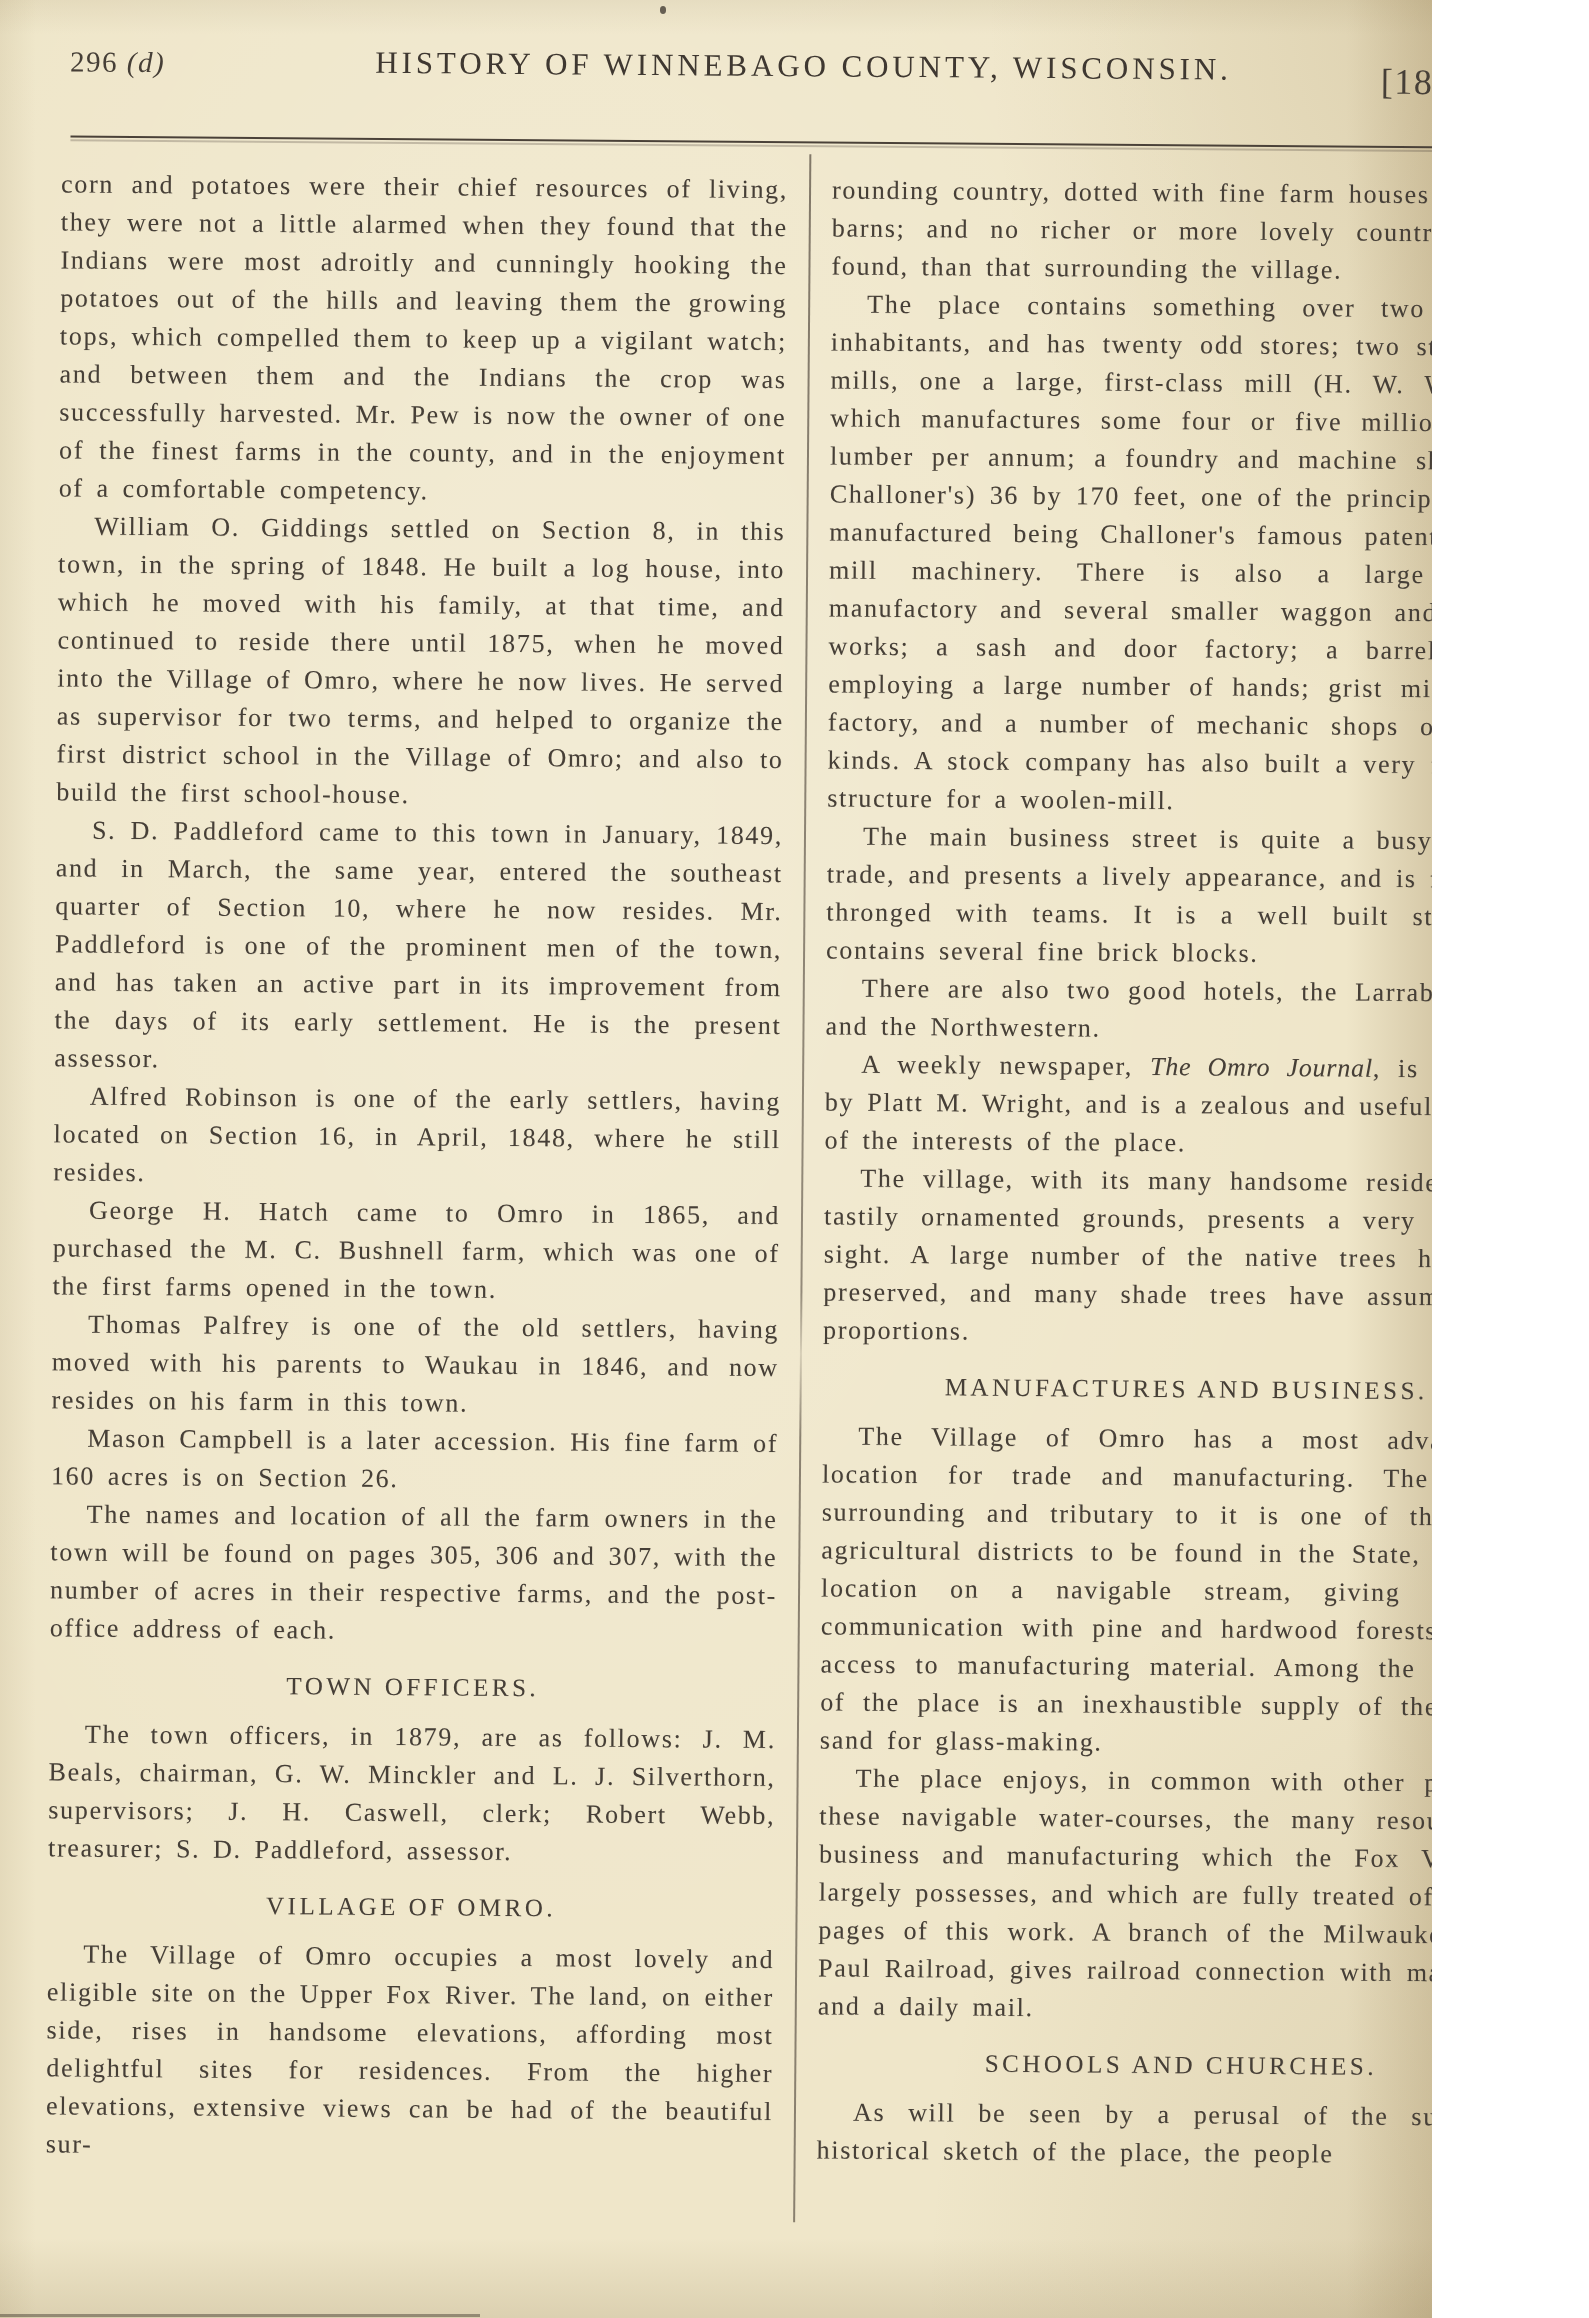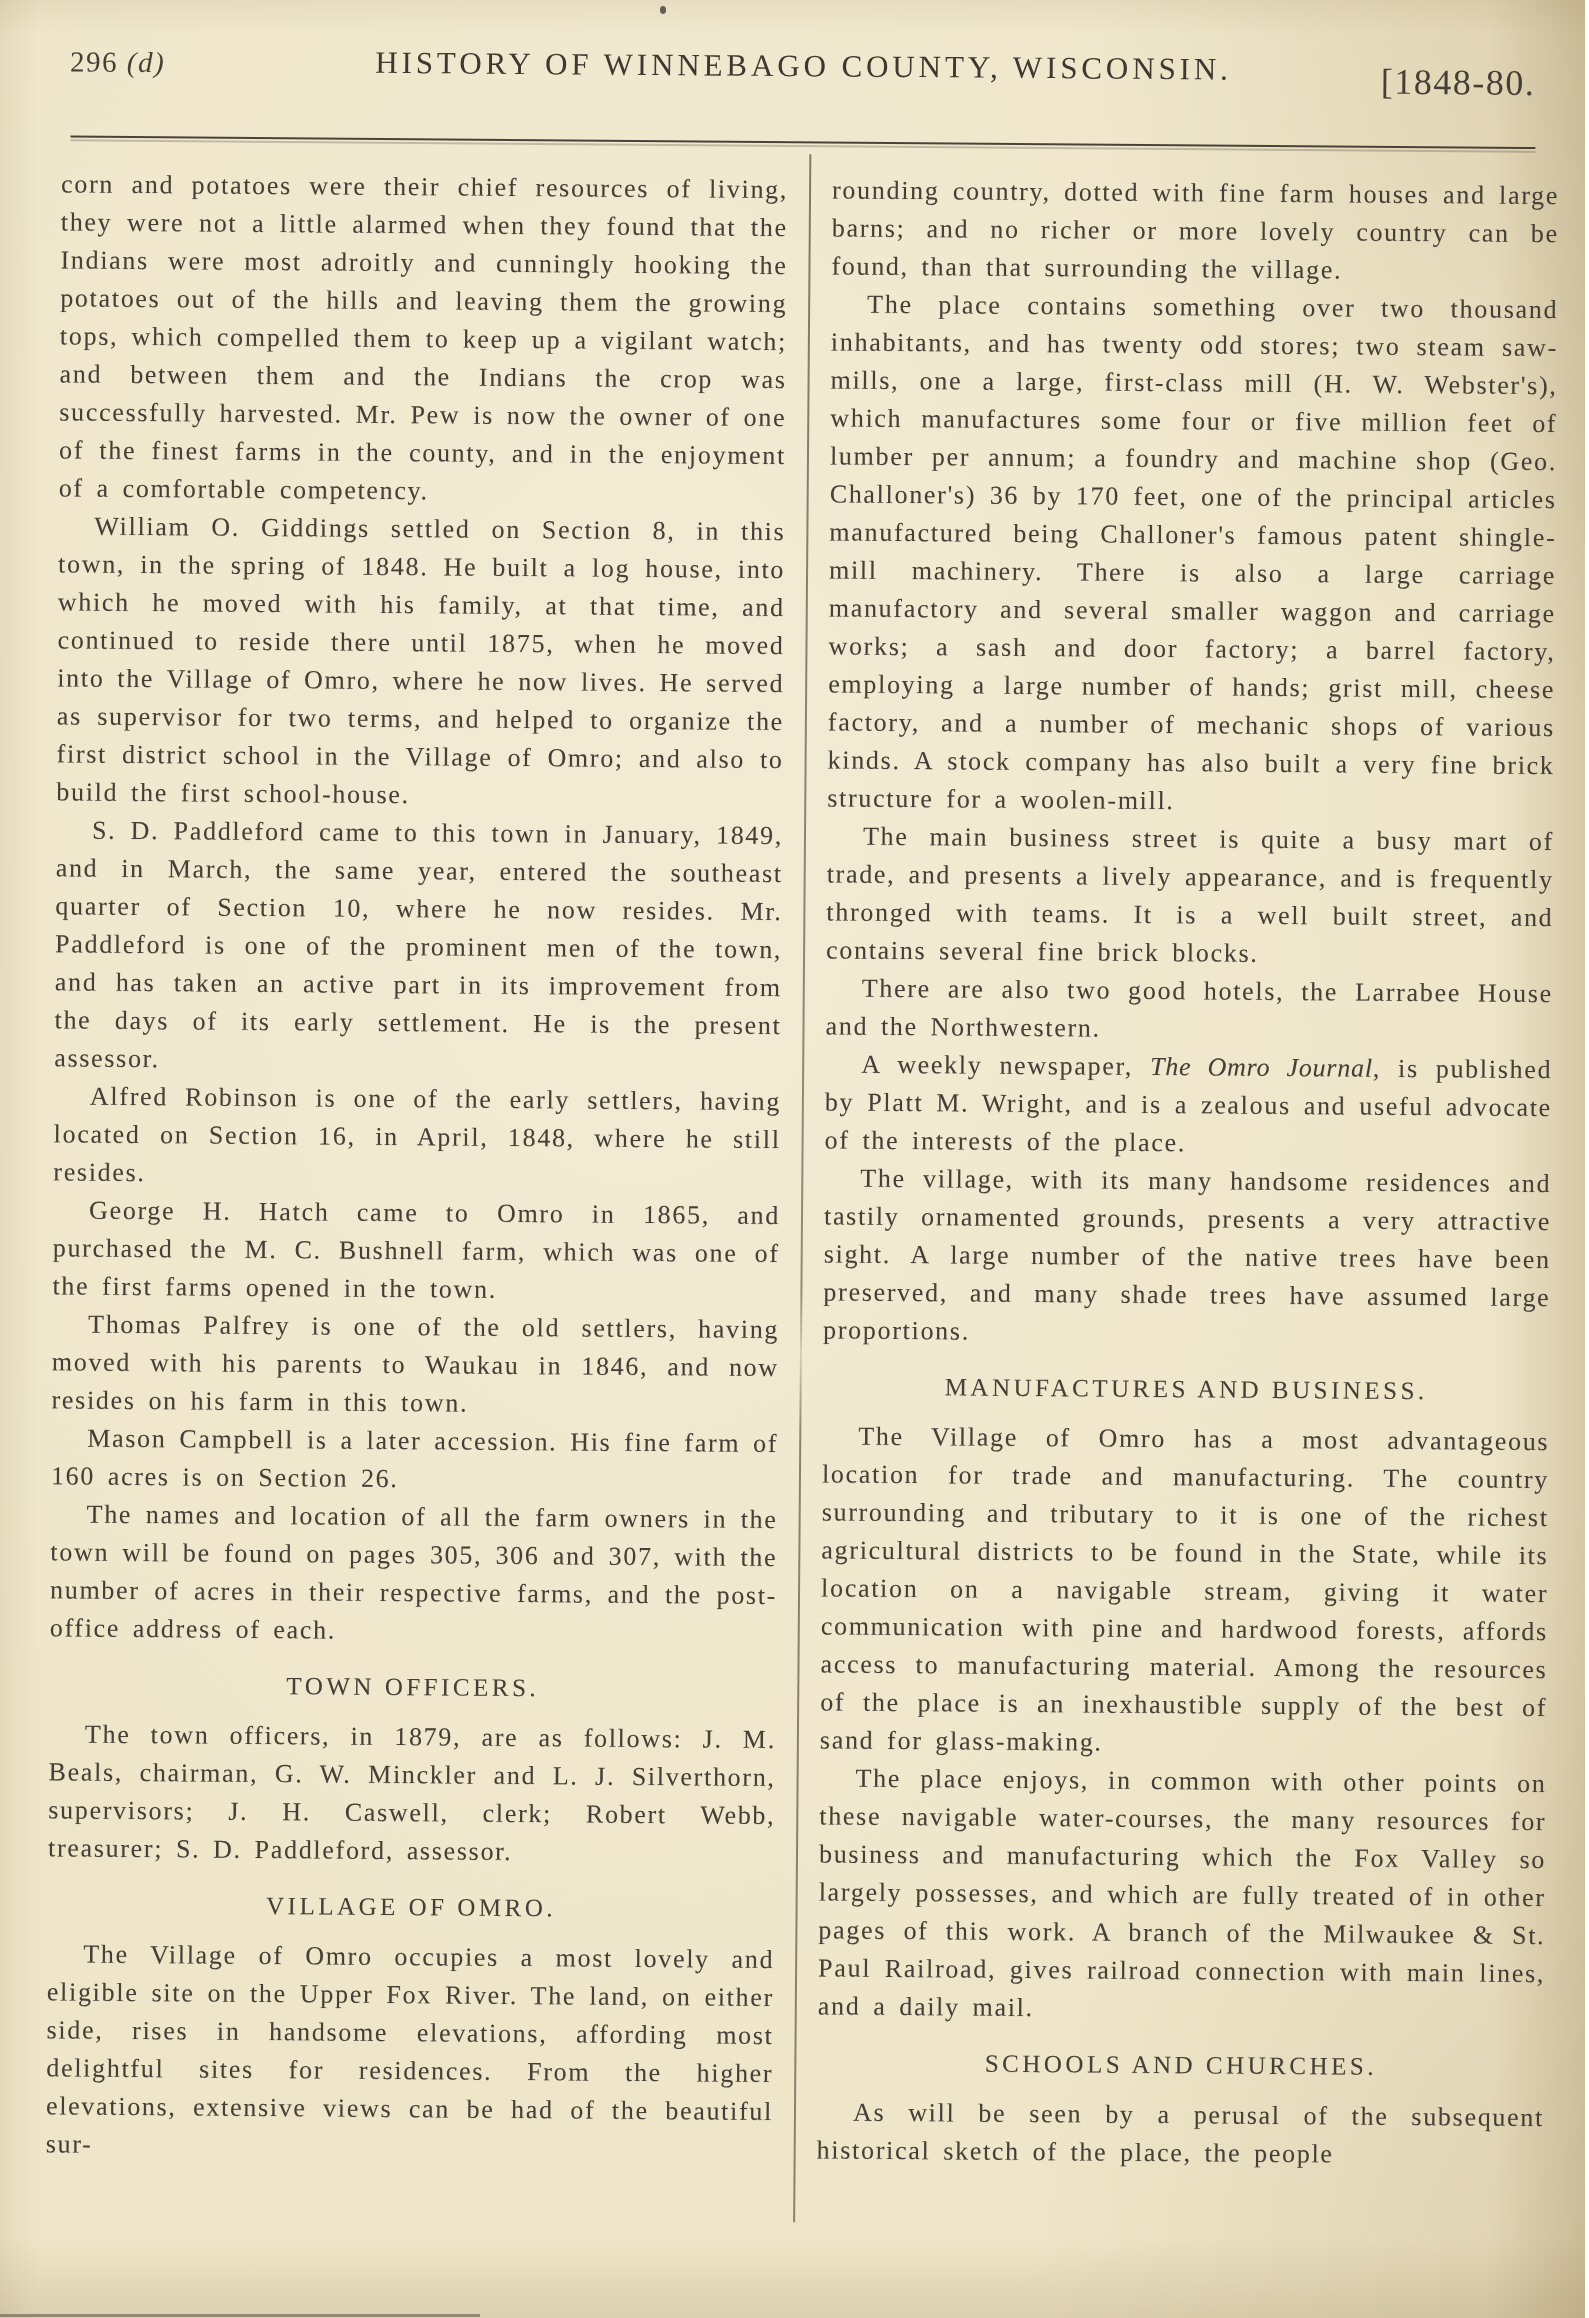--- a/index.html
+++ b/index.html
@@ -2,21 +2,21 @@
 <html style="font-size:12.4px"><head>
 <meta charset="utf-8">
 <style>
   html, body { margin: 0; padding: 0; }
   body {
     width: 1590px; height: 2319px;
     font-family: "Liberation Serif", "DejaVu Serif", serif;
   }
   .page {
     position: relative;
-    width: 1585px; height: 2319px;
+    width: 1432px; height: 2319px;
     overflow: hidden;
     color: #463f37;
     background:
       radial-gradient(ellipse at 40% 35%, rgba(255,255,255,0.22), rgba(255,255,255,0) 65%),
       radial-gradient(ellipse at 100% 0%, rgba(150,125,75,0.20), rgba(150,125,75,0) 22%),
       radial-gradient(ellipse at 100% 100%, rgba(150,125,75,0.20), rgba(150,125,75,0) 25%),
       linear-gradient(to right, rgba(130,108,62,0.10) 0%, rgba(130,108,62,0) 2.5%, rgba(130,108,62,0) 94%, rgba(140,115,70,0.25) 100%),
       linear-gradient(to bottom, rgba(130,108,62,0.10) 0%, rgba(130,108,62,0) 1.5%, rgba(130,108,62,0) 96.5%, rgba(130,108,62,0.18) 100%),
       #efe6c9;
     font-family: Liberation Serif, serif;

